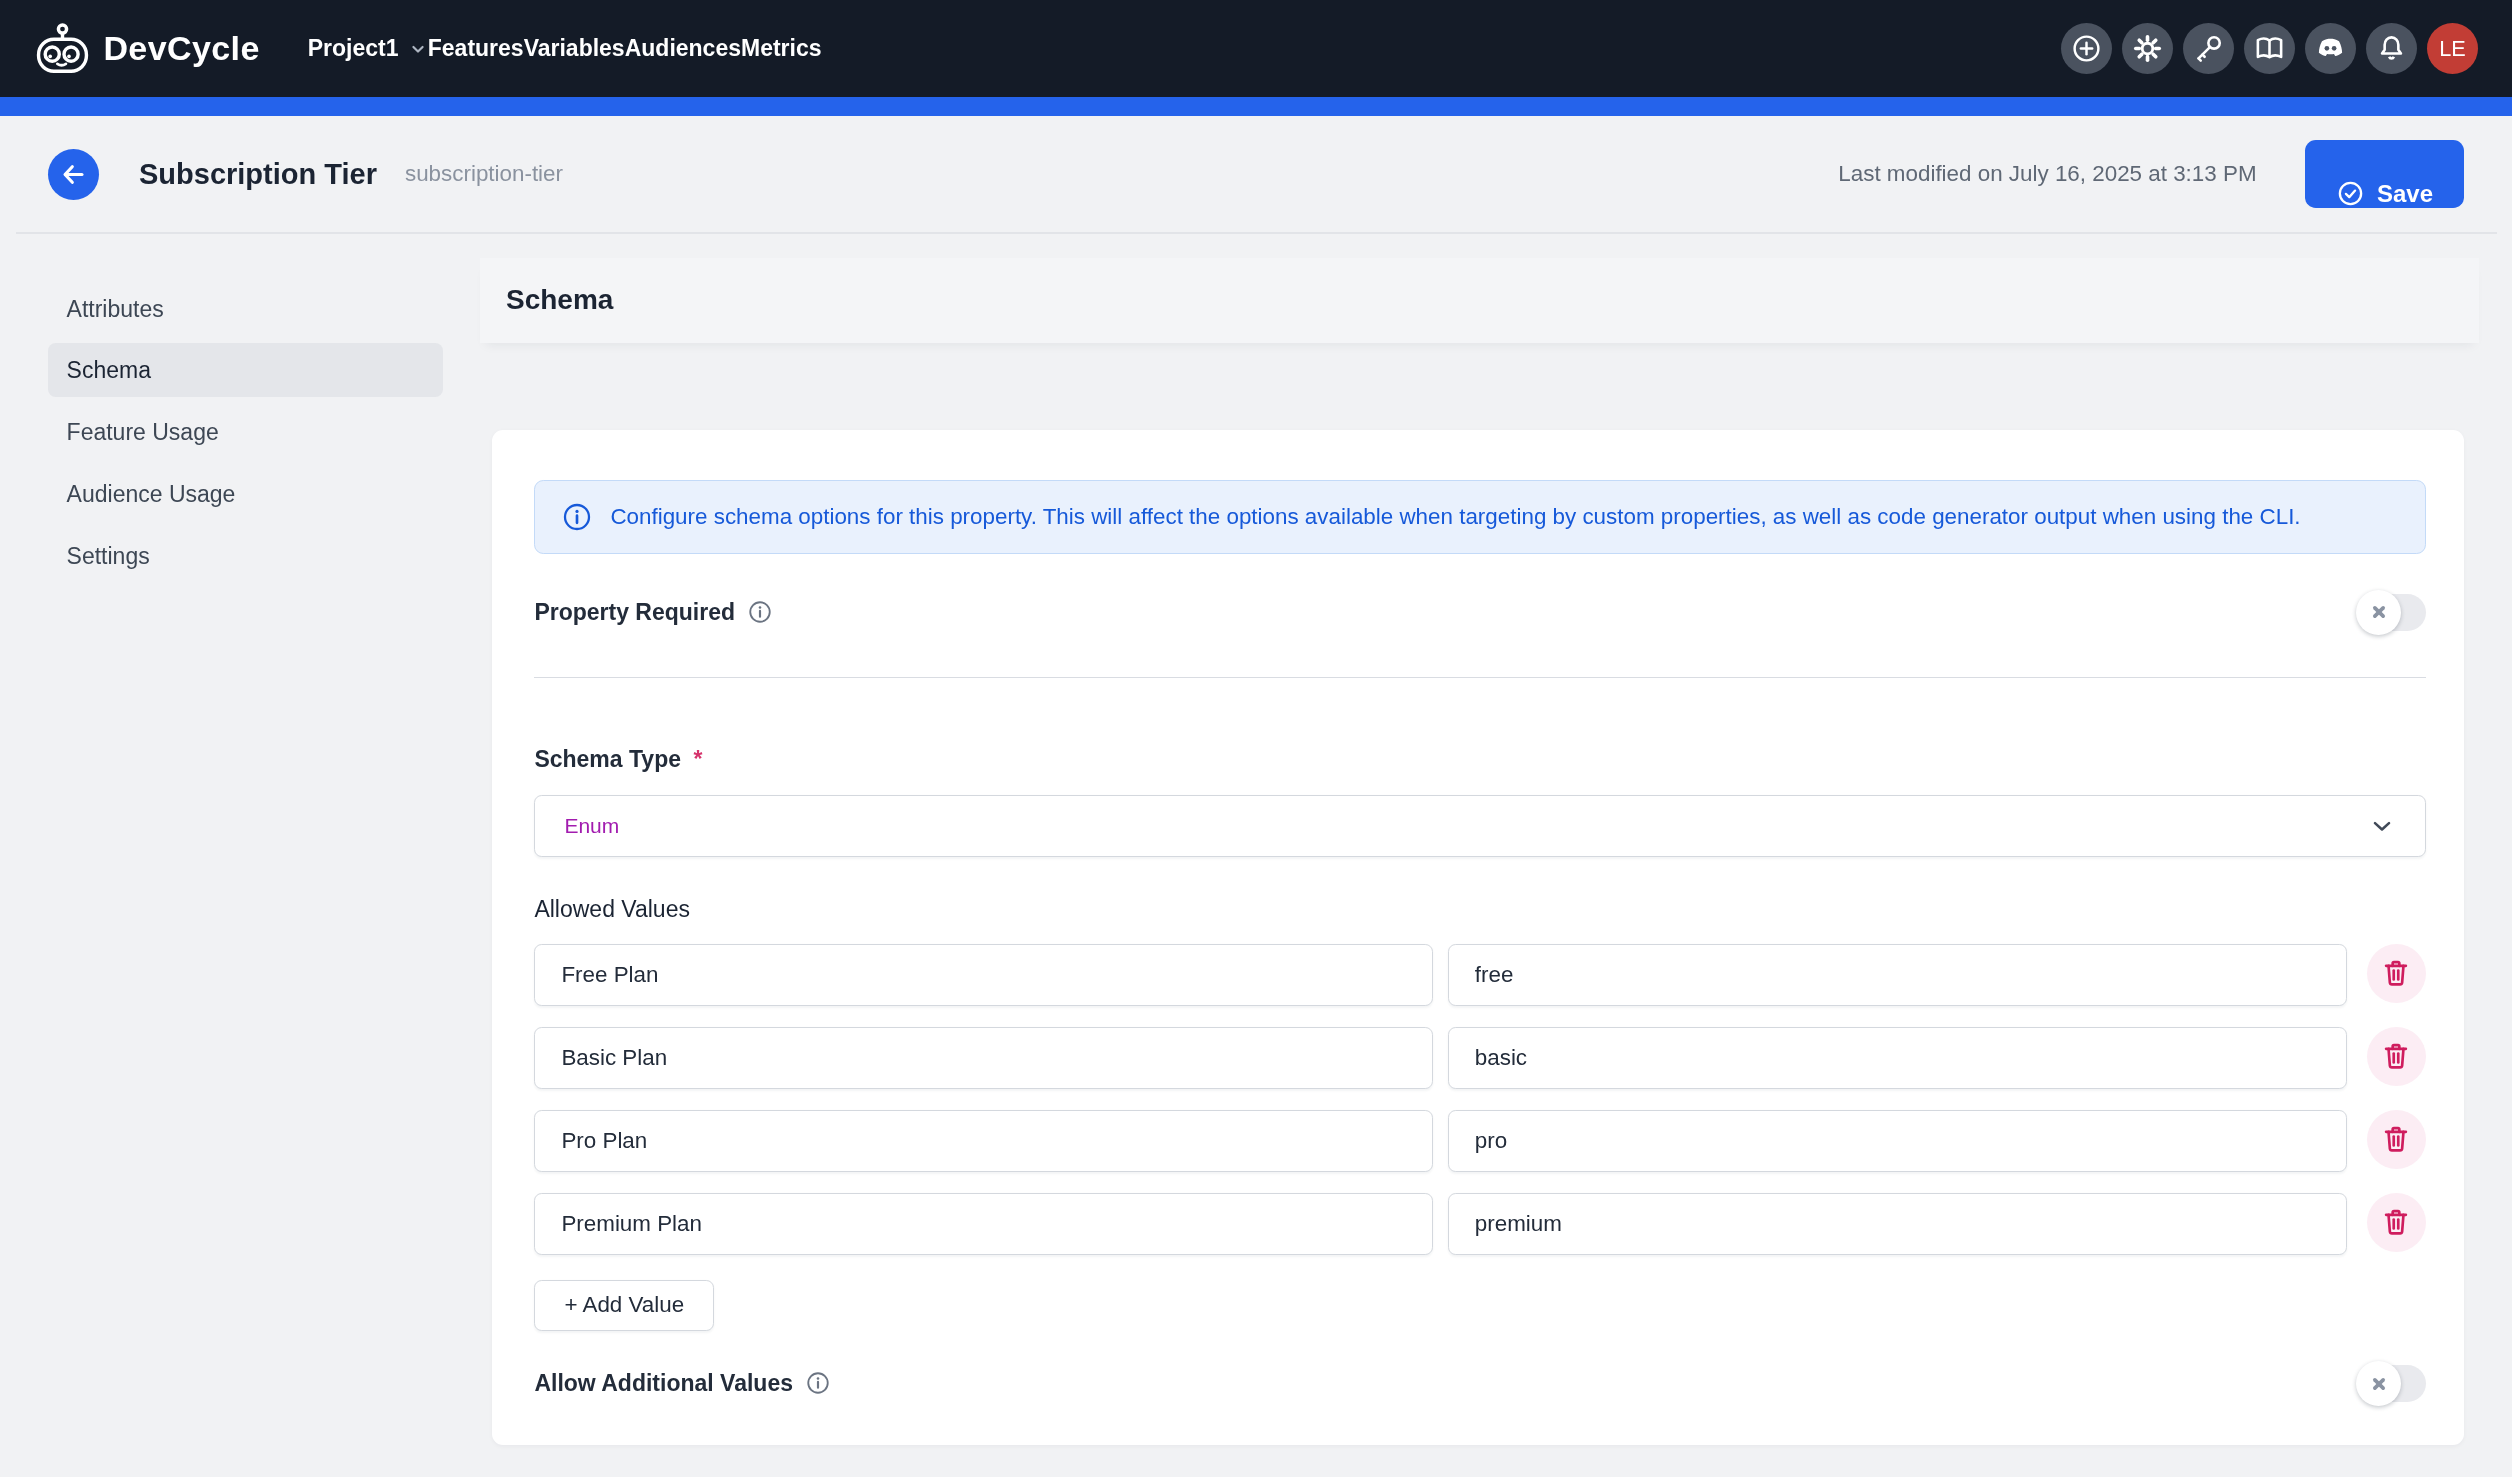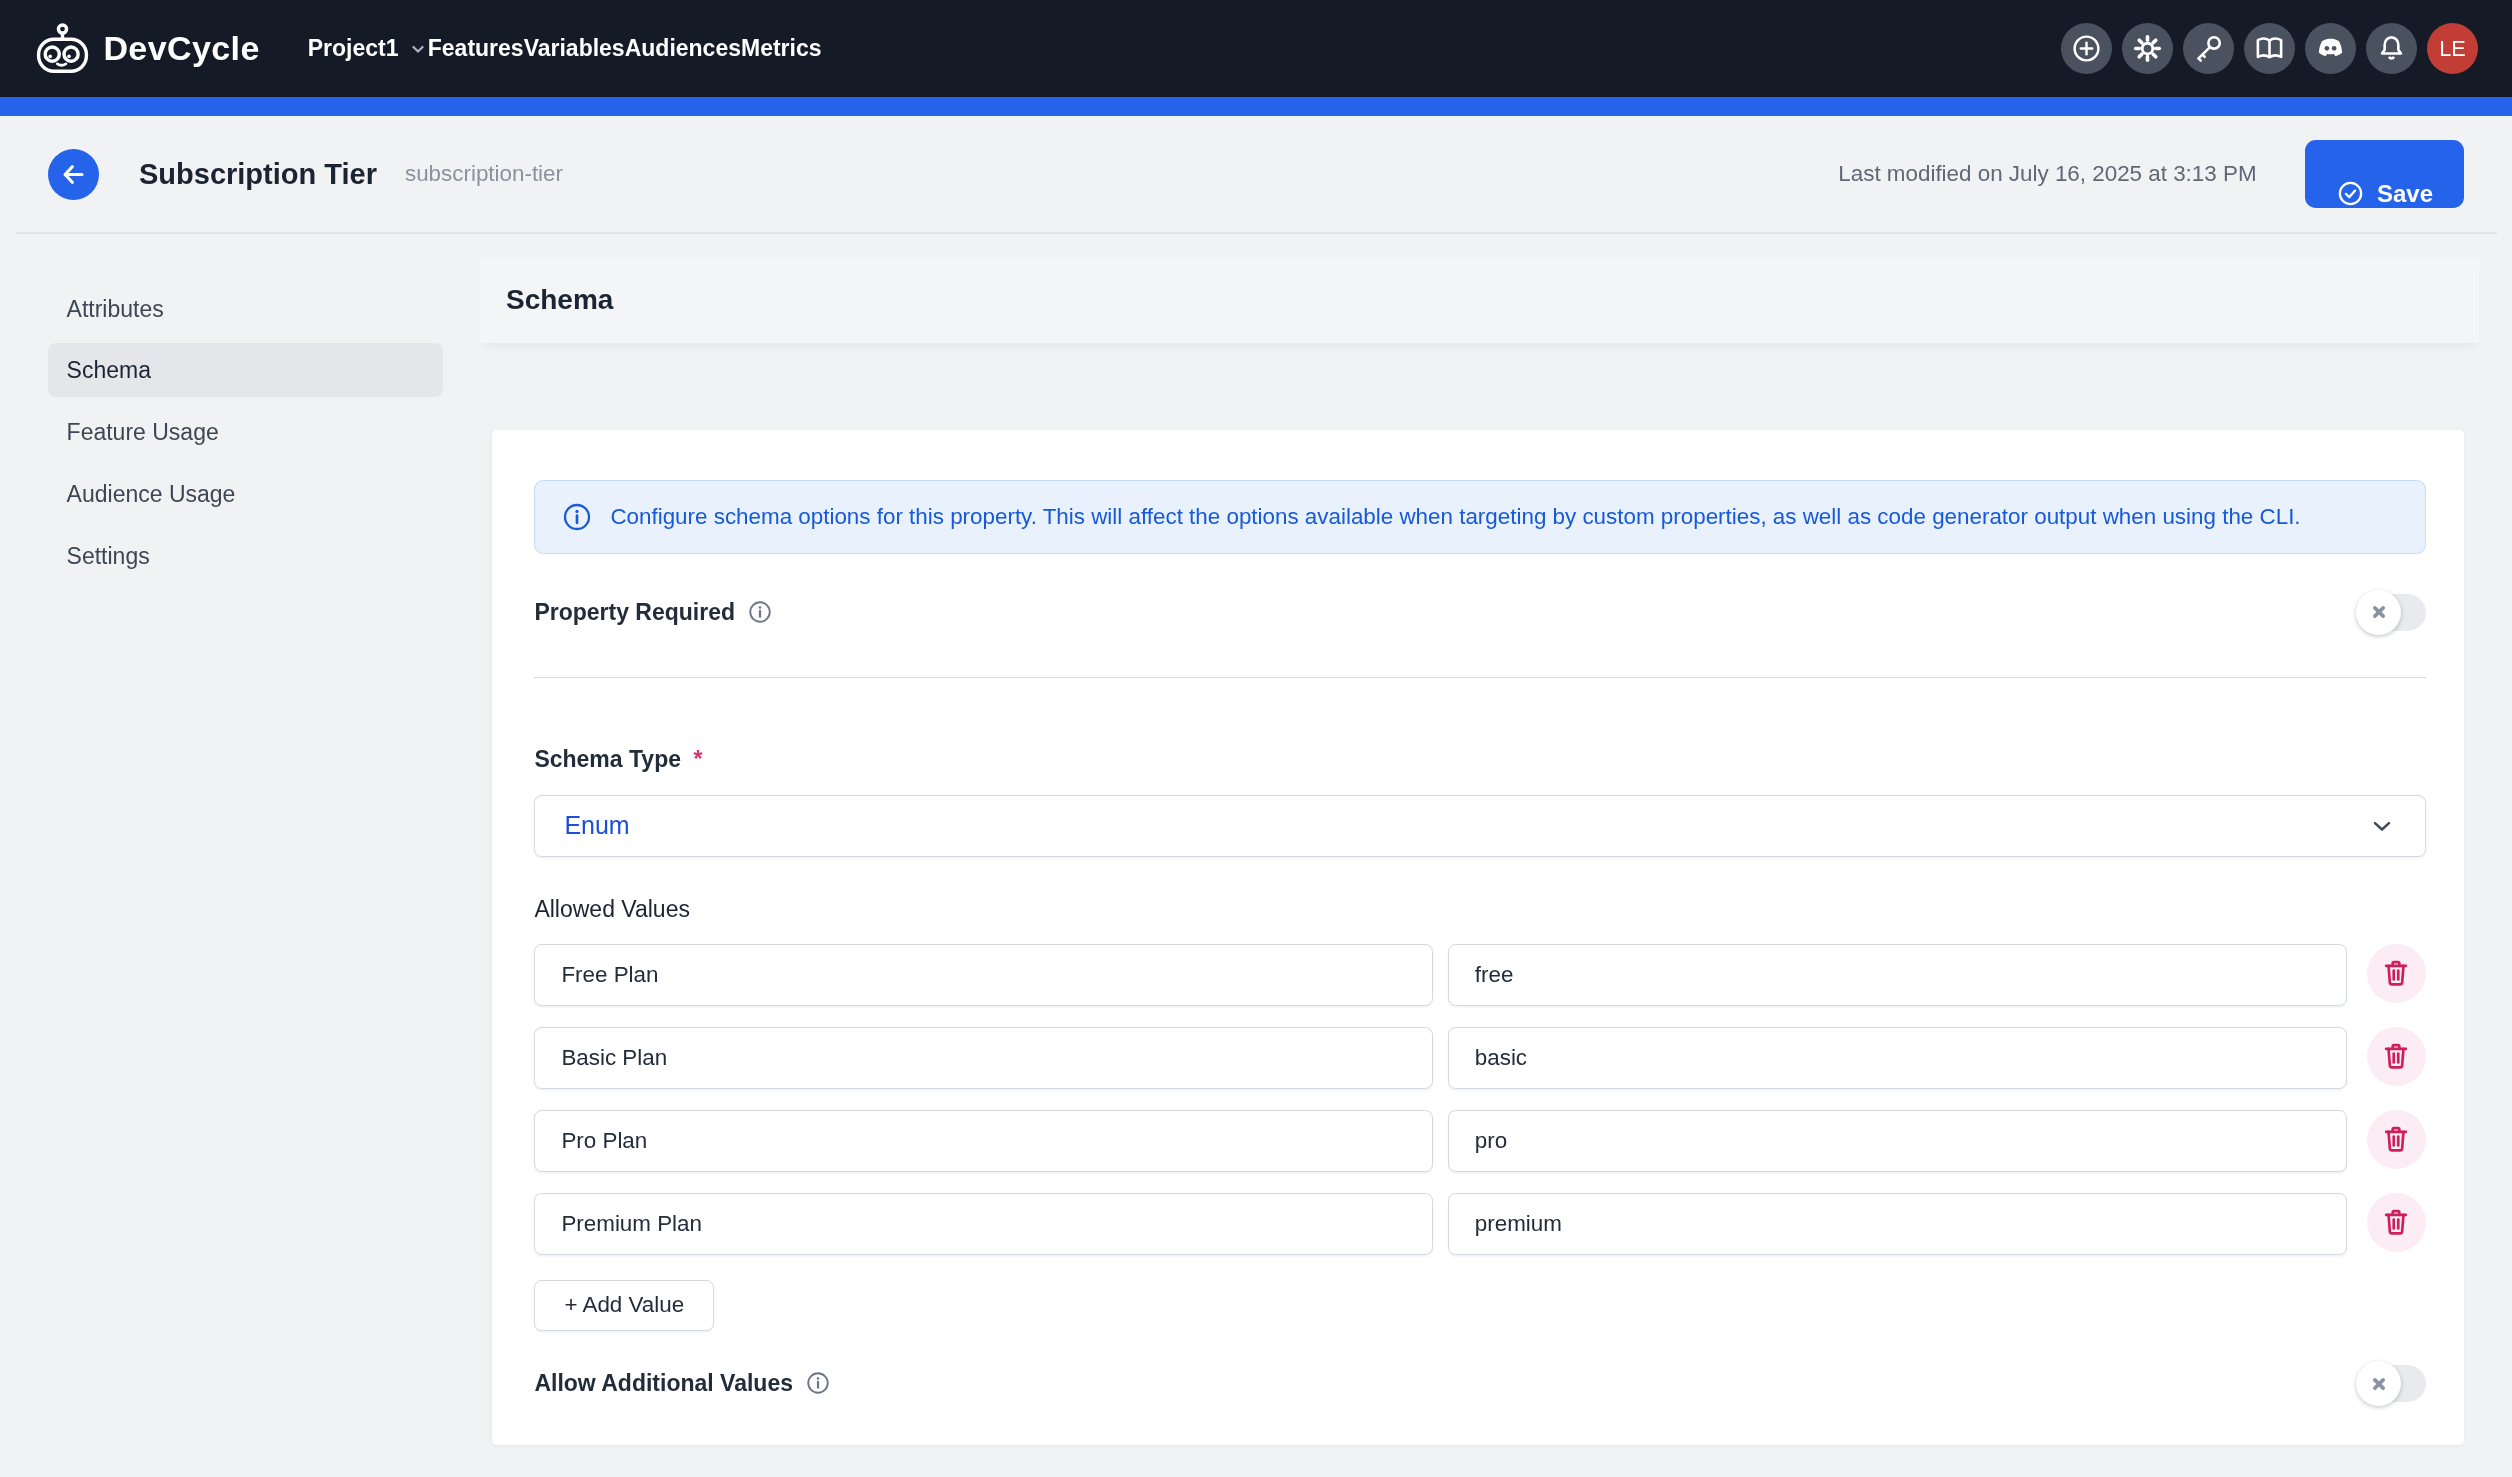--- a/index.html
+++ b/index.html
@@ -40,40 +40,40 @@
   .sidebar{ width:480px; flex:none; padding:48px 37px 0 48px; }
   .side-item{ height:54px; line-height:54px; padding:0 18.6px; margin-bottom:7.7px; border-radius:7.7px;
               font-size:23px; color:var(--slate); cursor:pointer; }
   .side-item.active{ background:var(--pill); color:var(--ink); font-weight:500; }
 
   .main{ flex:1; padding-right:33px; }
   .section-panel{ margin-top:24px; height:85px; background:var(--panel); display:flex; align-items:center;
                   padding:0 26px; box-shadow:0 7.7px 10.8px -6.2px rgba(25,35,50,.08); }
   .section-title{ font-size:28px; font-weight:600; color:var(--ink); }
 
-  .card{ background:var(--card); border-radius:5px; margin:87px 15.5px 0 12.4px; padding:50px 38px 43px 42px;
+  .card{ background:var(--card); border-radius:11px; margin:87px 15.5px 0 12.4px; padding:50px 38px 43px 42px;
          box-shadow:0 1.5px 4.6px rgba(25,35,50,.04); }
 
   .banner{ background:var(--banner-bg); border:1.5px solid var(--banner-border); border-radius:9.3px;
            height:74px; display:flex; align-items:center; gap:17px; padding:0 26px; }
   .banner-text{ color:var(--banner-ink); font-size:22.4px; }
 
   .field-row{ display:flex; align-items:center; justify-content:space-between; margin-top:40px; }
   .field-label{ display:flex; align-items:center; gap:12.4px; font-size:23px; font-weight:600; color:#232c3a; }
   .required-star{ color:#d6336c; font-weight:700; }
 
   .divider{ height:1.5px; background:#d9dce2; margin-top:46px; }
 
   .toggle{ width:68px; height:37px; border-radius:20px; background:var(--toggle); position:relative; cursor:pointer; flex:none; }
   .toggle .knob{ width:45px; height:45px; border-radius:50%; background:#fff; position:absolute; left:-1.5px; top:-3.9px;
                  box-shadow:0 1.5px 4.6px rgba(25,35,50,.25); display:flex; align-items:center; justify-content:center; }
 
   .select{ margin-top:21.7px; height:62px; border:1.5px solid var(--border); border-radius:7.7px; background:#fff;
            display:flex; align-items:center; justify-content:space-between; padding:0 29px;
-           font-size:25px; color:#1d4ed8; cursor:pointer; box-shadow:0 1.5px 2.3px rgba(25,35,50,.05); }
+           font-size:21px; color:#a21caf; cursor:pointer; box-shadow:0 1.5px 2.3px rgba(25,35,50,.05); }
 
   .group-label{ margin-top:39px; font-size:23px; color:var(--ink); }
 
   .value-row{ display:flex; margin-top:21px; }
   .value-input{ flex:1; height:62px; border:1.5px solid var(--border); border-radius:7.7px; padding:0 26px;
                 font-size:22.4px; color:#232c3a; font-family:inherit; background:#fff; box-shadow:0 1.5px 2.3px rgba(25,35,50,.05); }
   .value-input + .value-input{ margin-left:14.7px; }
   .trash-btn{ width:59px; height:59px; border-radius:50%; border:none; background:var(--danger-bg);
               margin-left:20px; flex:none; display:flex; align-items:center; justify-content:center; cursor:pointer; }
 

